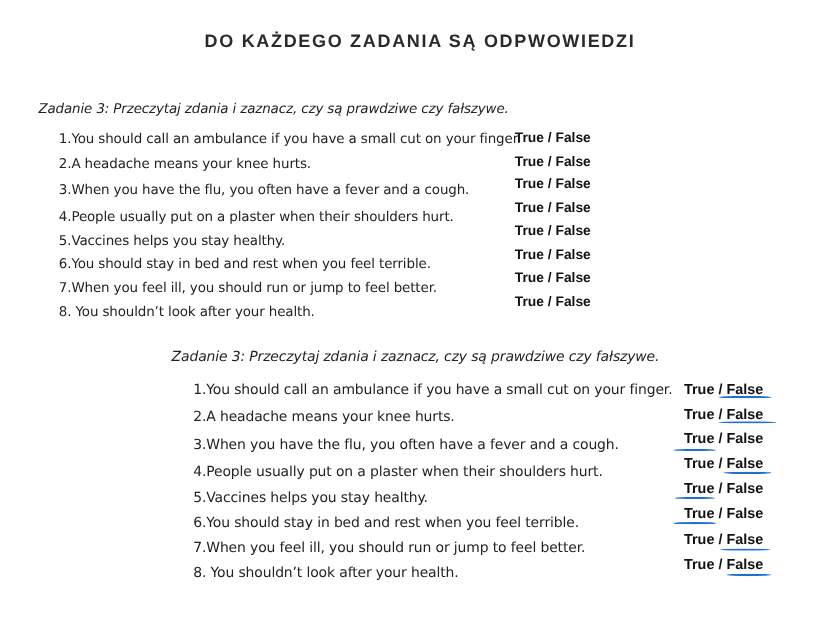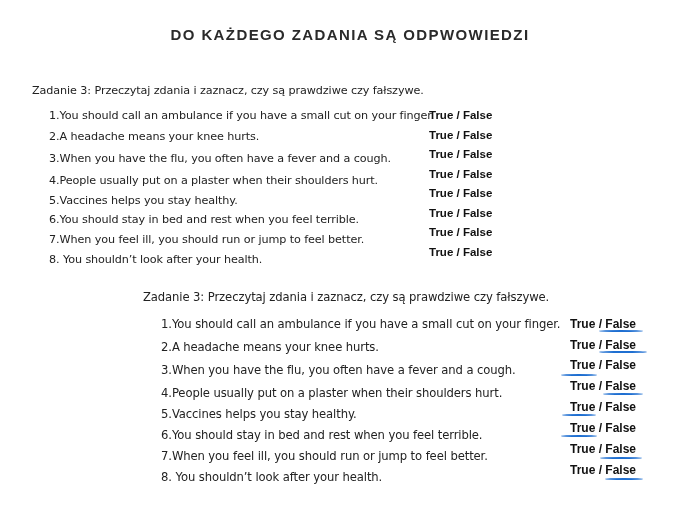--- a/index.html
+++ b/index.html
@@ -1,21 +1,21 @@
 <!DOCTYPE html>
 <html><head>
   <meta charset="utf-8">
   <style>
     html, body { margin:0; padding:0; background:#ffffff; }
     body { width:700px; height:520px; position:relative; overflow:hidden;
            font-family:"DejaVu Sans", sans-serif; color:#222; }
     .title { position:absolute; left:0; width:700px; top:26px; text-align:center;
              font-family:"Liberation Sans", sans-serif; font-weight:bold;
              font-size:15px; letter-spacing:1.4px; color:#2a2a2a; }
-    .heading { position:absolute; font-size:11.2px; color:#222; white-space:nowrap; letter-spacing:-0.1px; }
+    .heading { position:absolute; font-size:11.2px; color:#222; white-space:nowrap; letter-spacing:-0.1px;font-style:italic; }
     .item { position:absolute; font-size:11.2px; color:#222; white-space:nowrap; letter-spacing:-0.1px; }
     .tf { position:absolute; font-family:Liberation Sans, sans-serif; font-weight:bold;
           font-size:11.5px; color:#111; white-space:nowrap; }
     .tf span { position:relative; }
     .mark { position:absolute; height:0; border-bottom:2px solid #1f6fd1; border-radius:50%; }
   </style>
 </head>
 <body>
 
 <div class="title">DO KAŻDEGO ZADANIA SĄ ODPWOWIEDZI</div>

